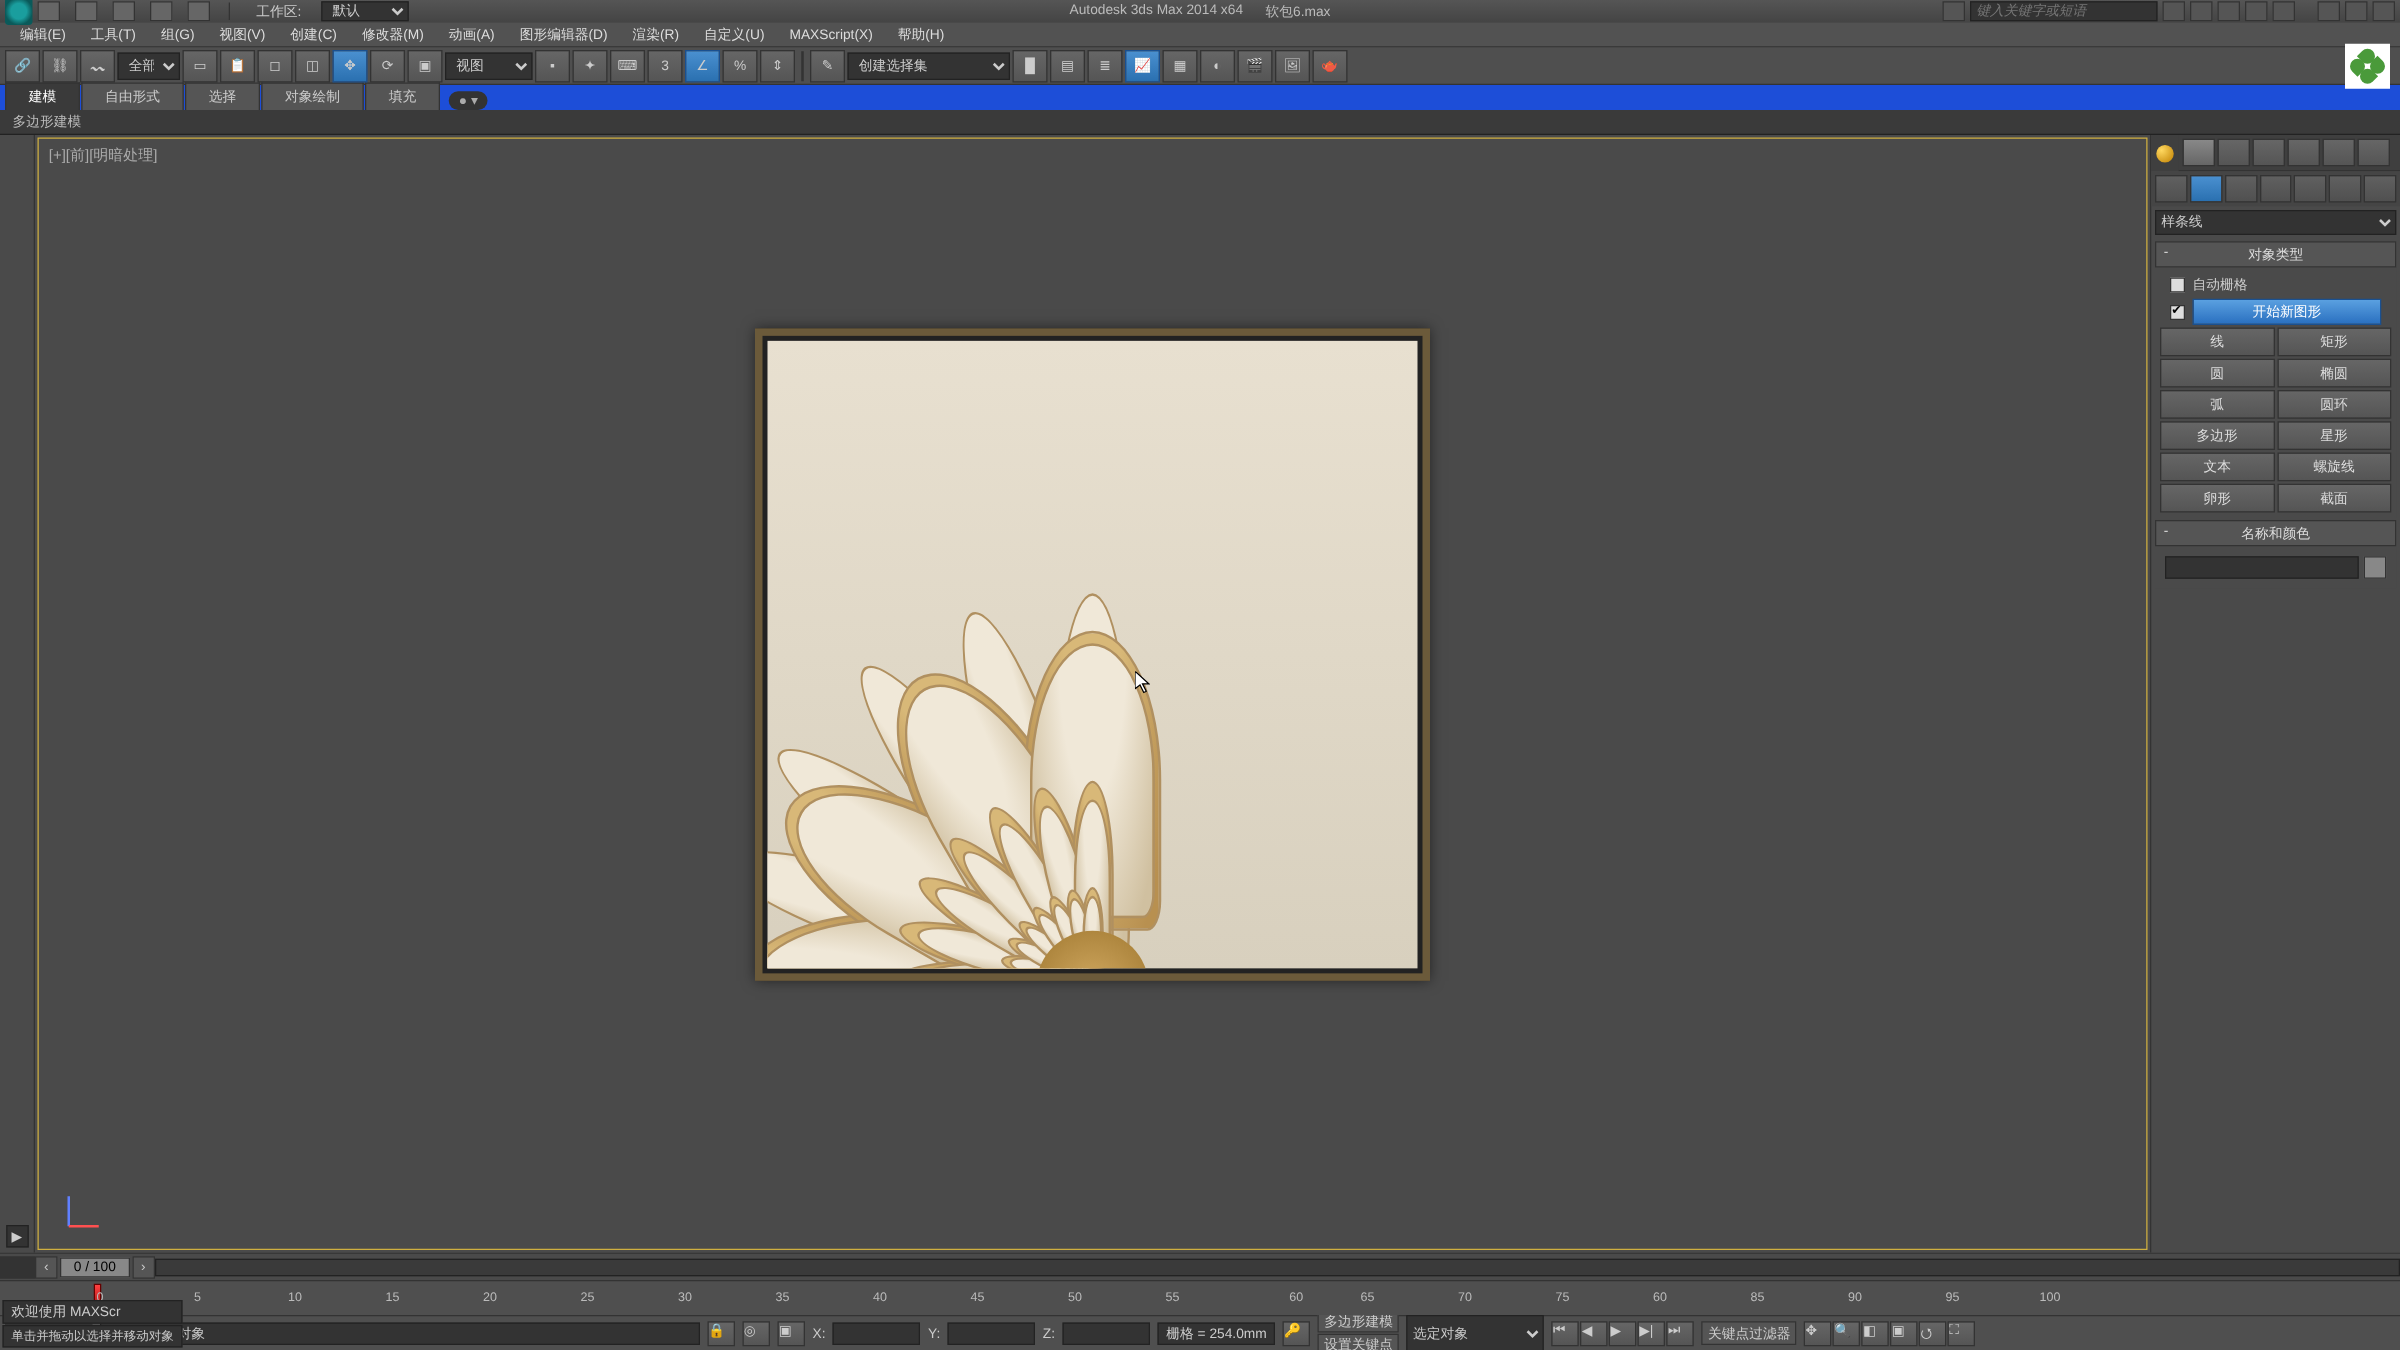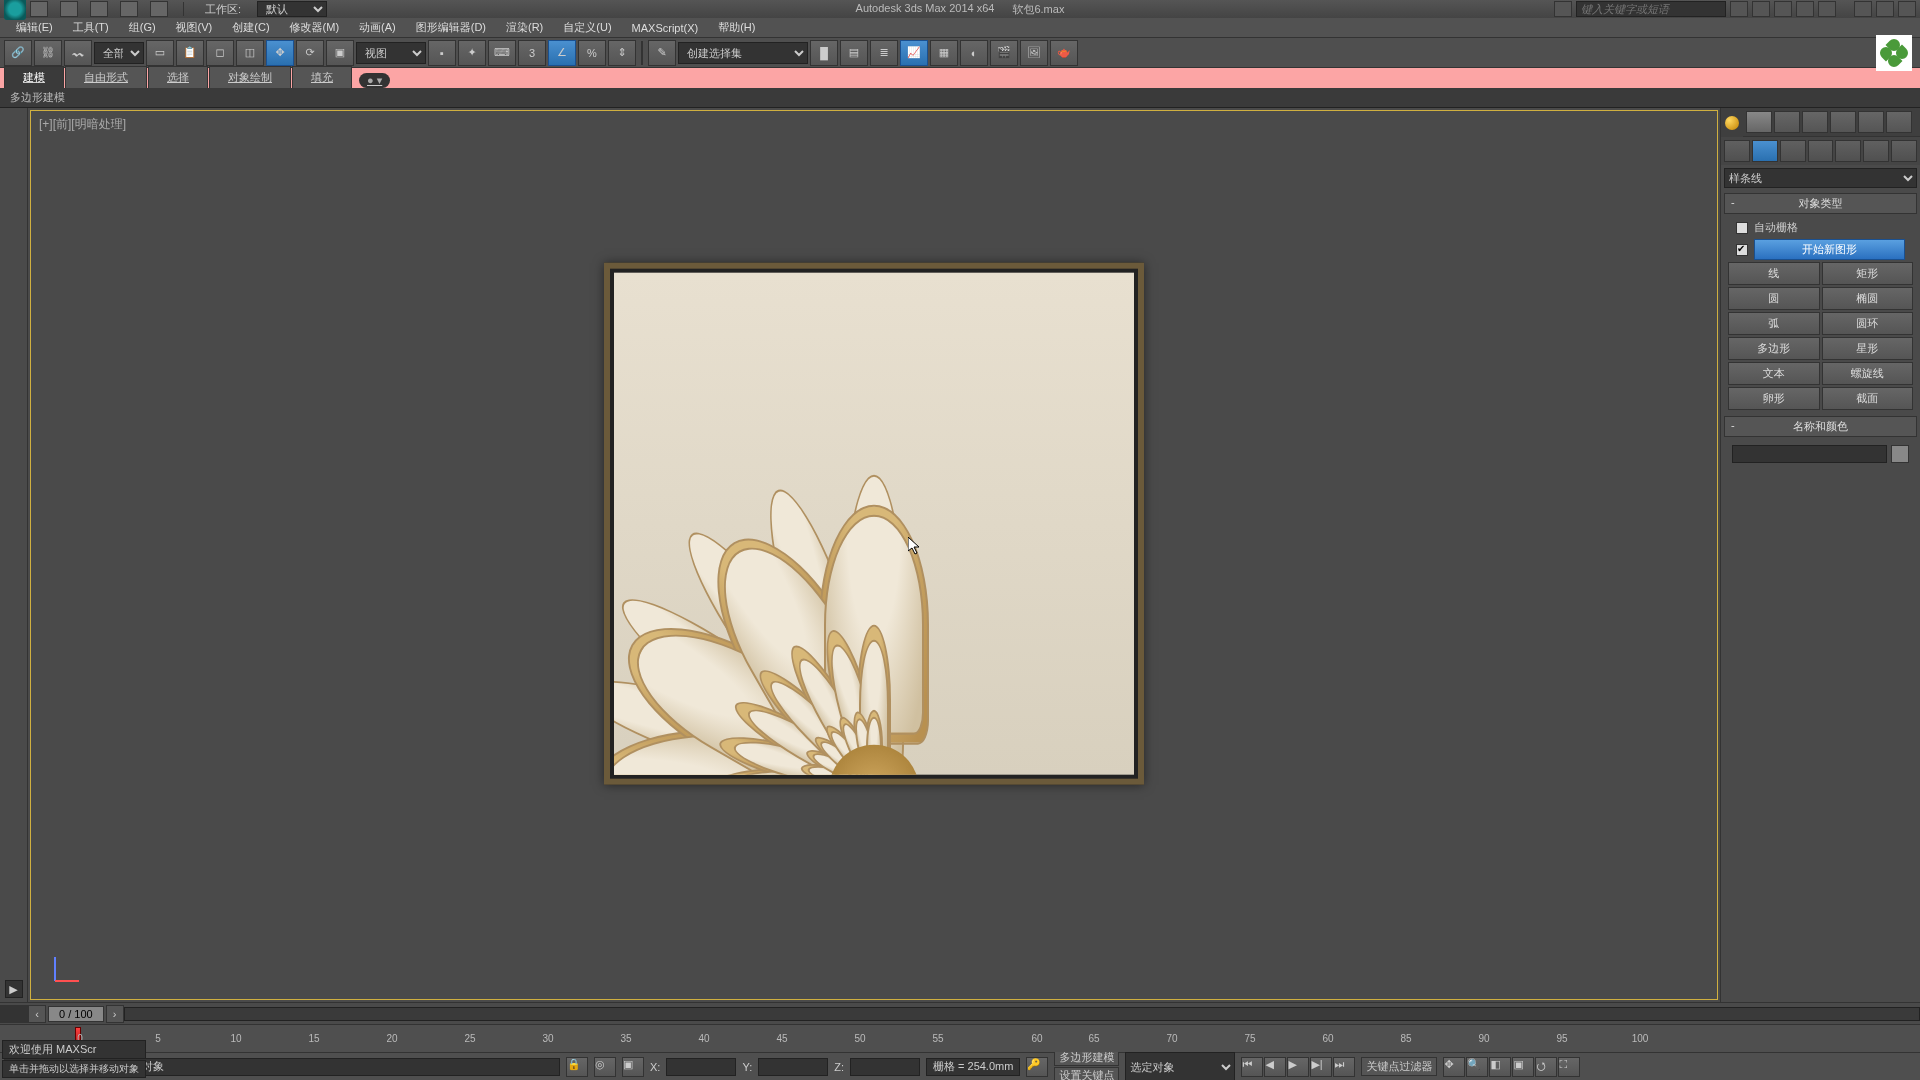--- a/index.html
+++ b/index.html
@@ -27,21 +27,21 @@
 .tb-btn { width: 28px; height: 26px; background: linear-gradient(#666,#555); border: 1px solid #333; display:flex; align-items:center; justify-content:center; position:relative;}
 .tb-btn.active { background: linear-gradient(#4a90d0,#2a70b0); border-color:#1a5090;}
 .tb-combo { background:#333; color:#ccc; border:1px solid #222; height:22px; padding:0 4px;}
 .tb-sep { width:2px; height:24px; background:#333; margin:0 3px;}
 
 .clover { width:36px; height:36px; background:#fff; display:flex; align-items:center; justify-content:center; margin-left:auto; margin-right:4px;}
 .clover-inner { width:28px; height:28px; position:relative;}
 .clover-leaf{ position:absolute; width:12px; height:12px; background:#4a9a3a; border-radius:50% 50% 50% 0;}
 
 
-.ribbon-tabs { height: 20px; background:#fca5a5; display:flex; align-items:flex-end; gap:1px; padding:0 4px;text-decoration:underline;}
+.ribbon-tabs { height: 20px; background:#1d4ed8; display:flex; align-items:flex-end; gap:1px; padding:0 4px;}
 .ribbon-tab { padding:3px 18px; background:#555; color:#ccc; border:1px solid #333; border-bottom:none; cursor:pointer;}
 .ribbon-tab.active { background:#3a3a3a; color:#fff;}
 .ribbon-pill { background:#333; border-radius:8px; padding:1px 8px; margin-left:6px; color:#aaa; display:flex; align-items:center; gap:4px;}
 
 .ribbon-panel { height:20px; background:#3a3a3a; color:#bbb; display:flex; align-items:center; padding:0 10px; border-bottom:1px solid #222;}
 
 
 .content-row { display:flex; height: calc(100% - 18px - 20px - 30px - 20px - 20px - 22px - 28px - 28px); }
 
 

